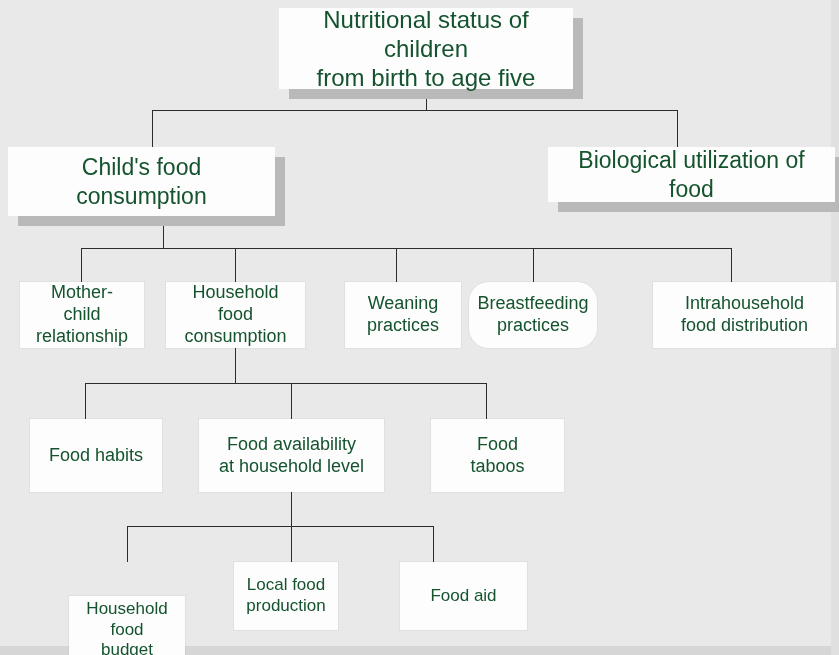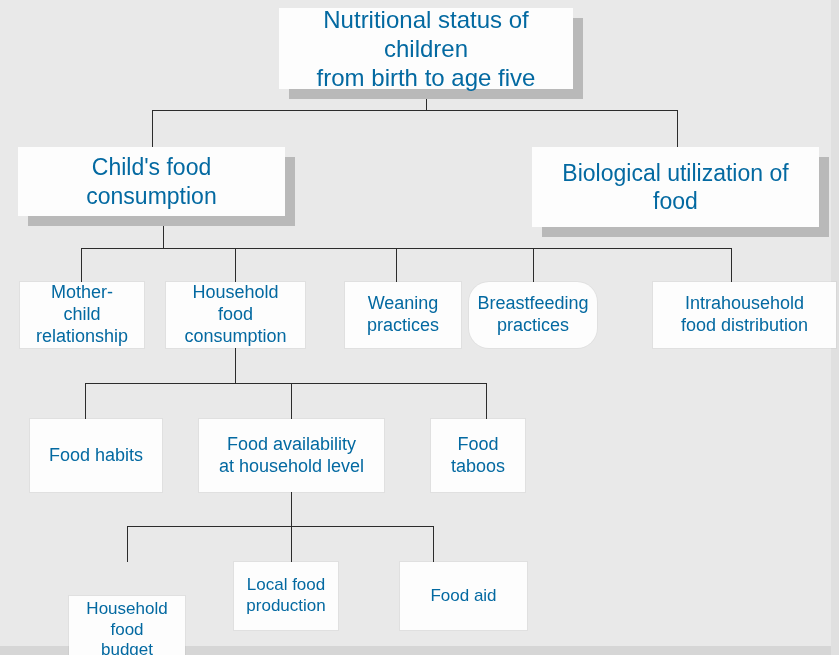--- a/index.html
+++ b/index.html
@@ -30,21 +30,21 @@
     position: absolute;
     background: #2c2c2c;
   }
   .line.h { height: 1px; }
   .line.v { width: 1px; }
 
   
   .node {
     position: absolute;
     background: #fdfdfd;
-    color: #0369a1;
+    color: #14532d;
     display: flex;
     align-items: center;
     justify-content: center;
     text-align: center;
     line-height: 1.22;
     box-sizing: border-box;
     padding: 2px 17px;
     white-space: pre-line;
   }
   .node.shadowed {
@@ -88,23 +88,23 @@
 
   <div class="line v" style="left:291px; top:492px; height:35px;"></div>
   <div class="line h" style="left:127px; top:526px; width:307px;"></div>
   <div class="line v" style="left:127px; top:526px; height:36px;"></div>
   <div class="line v" style="left:291px; top:526px; height:36px;"></div>
   <div class="line v" style="left:433px; top:526px; height:36px;"></div>
 
   <div class="node shadowed t-title" style="left:279px; top:8px; width:294px; height:81px;">Nutritional status of children
 from birth to age five</div>
 
-  <div class="node shadowed t-l2" style="left:18px; top:147px; width:267px; height:69px;">Child's food consumption</div>
+  <div class="node shadowed t-l2" style="left:8px; top:147px; width:267px; height:69px;">Child's food consumption</div>
 
-  <div class="node shadowed t-l2" style="left:532px; top:147px; width:287px; height:80px;">Biological utilization of food</div>
+  <div class="node shadowed t-l2" style="left:548px; top:147px; width:287px; height:55px;">Biological utilization of food</div>
 
   <div class="node faint t-l3" style="left:20px; top:282px; width:124px; height:66px;">Mother-child
 relationship</div>
 
   <div class="node faint t-l3" style="left:166px; top:282px; width:139px; height:66px;">Household food
 consumption</div>
 
   <div class="node faint t-l3" style="left:345px; top:282px; width:116px; height:66px;">Weaning
 practices</div>
 
@@ -112,21 +112,21 @@
 practices</div>
 
   <div class="node faint t-l3" style="left:653px; top:282px; width:183px; height:66px;">Intrahousehold
 food distribution</div>
 
   <div class="node faint t-l4" style="left:30px; top:419px; width:132px; height:73px;">Food habits</div>
 
   <div class="node faint t-l4" style="left:199px; top:419px; width:185px; height:73px;">Food availability
 at household level</div>
 
-  <div class="node faint t-l4" style="left:431px; top:419px; width:94px; height:73px;">Food taboos</div>
+  <div class="node faint t-l4" style="left:431px; top:419px; width:133px; height:73px;">Food taboos</div>
 
   <div class="node faint t-l5" style="left:69px; top:596px; width:116px; height:68px;">Household
 food budget</div>
 
   <div class="node faint t-l5" style="left:234px; top:562px; width:104px; height:68px;">Local food
 production</div>
 
   <div class="node faint t-l5" style="left:400px; top:562px; width:127px; height:68px;">Food aid</div>
 
 </div>

